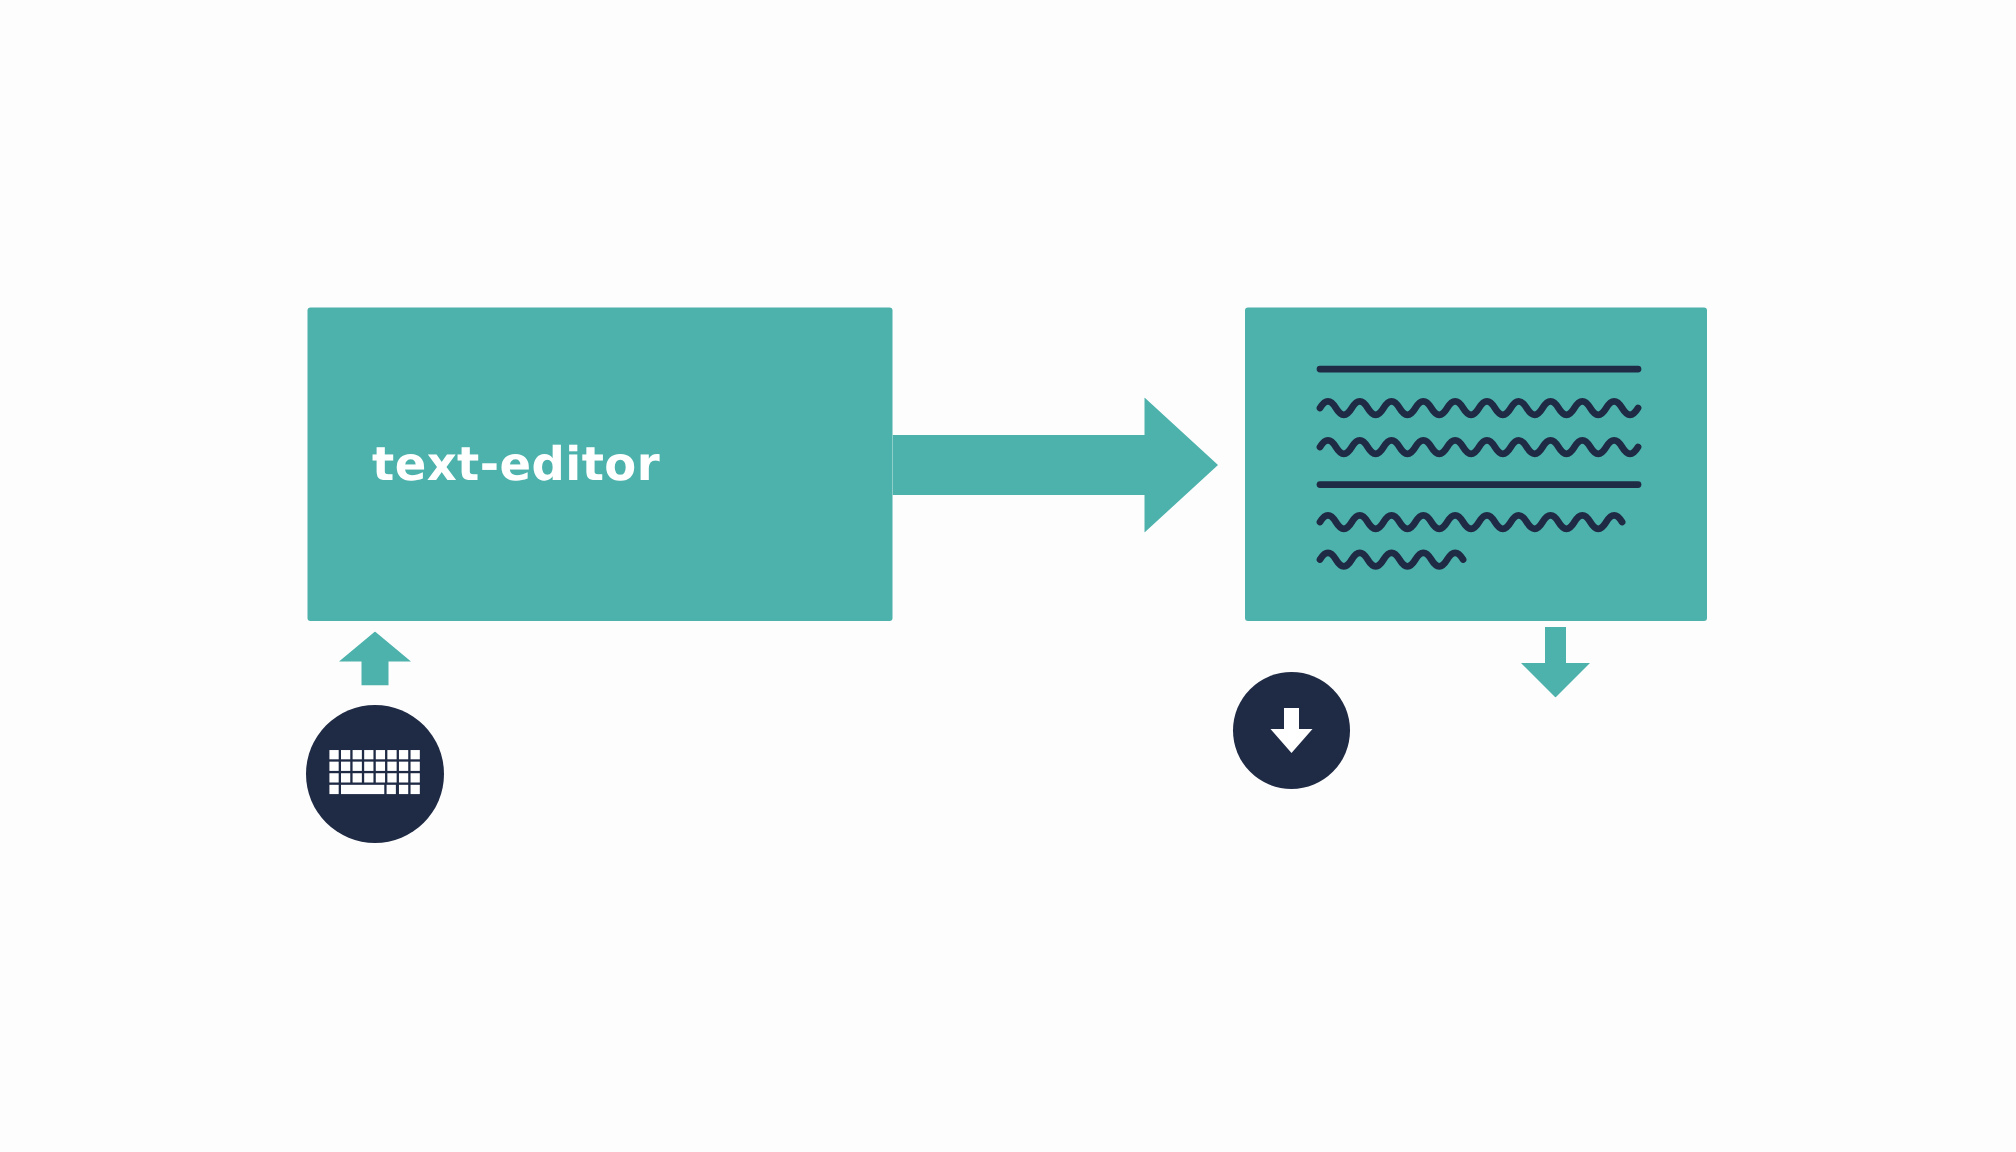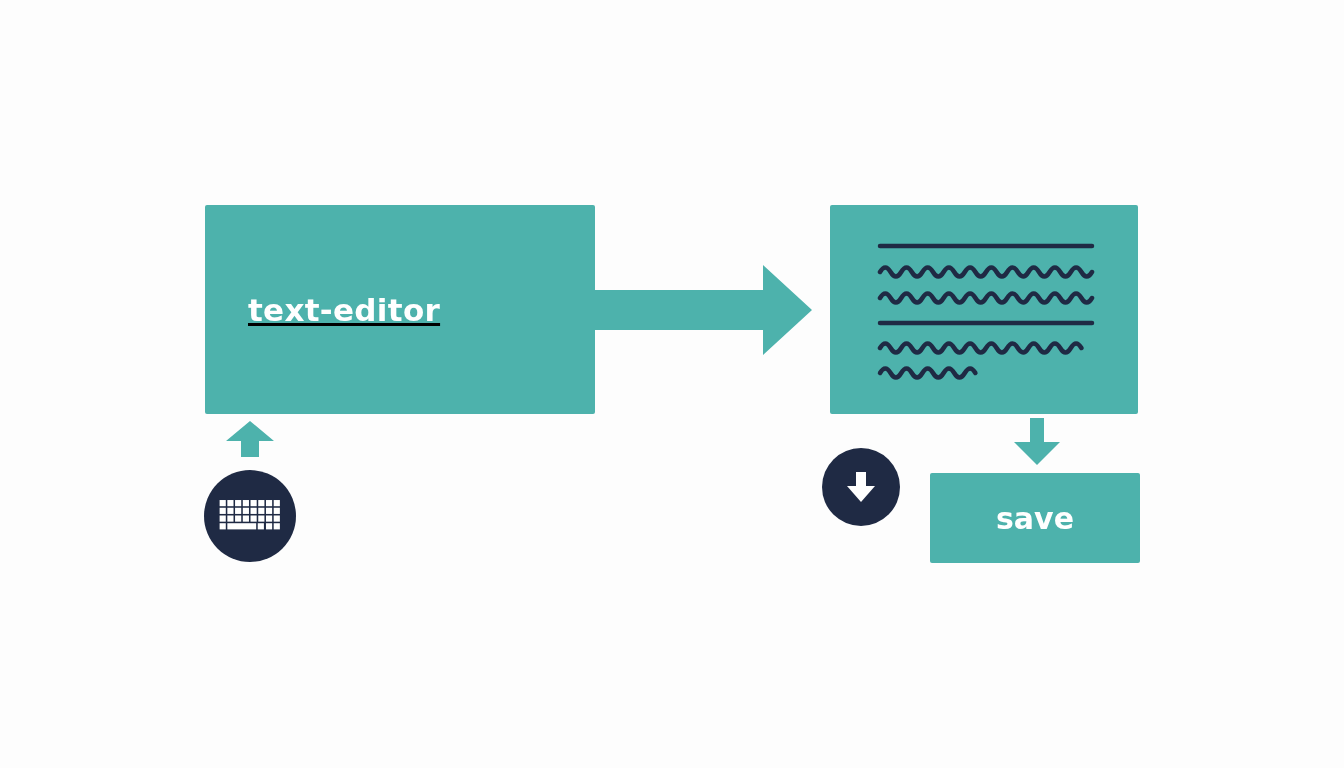--- a/index.html
+++ b/index.html
@@ -21,21 +21,21 @@
   }
   .node {
     position: absolute;
     background: var(--teal, #4DB2AC);
     border-radius: 2px;
     display: flex;
     align-items: center;
   }
   .editor-node {
     left: 205px; top: 205px;
-    width: 390px; height: 209px; text-decoration: underline;
+    width: 390px; height: 209px;
   }
   .editor-label {
     color: var(--label_text, #FFFFFF);
     font-weight: bold;
     font-size: 31px;
     padding-left: 43px;
     letter-spacing: 0.3px;
   }
   .doc-node {
     left: 830px; top: 205px;
@@ -156,17 +156,14 @@
   <div class="badge download-badge">
     <svg width="40" height="40" viewBox="0 0 40 40">
       <polygon class="white-fill" points="15,5 25,5 25,19 34,19 20,35 6,19 15,19"></polygon>
     </svg>
   </div>
 
   <svg class="arrow-svg output-arrow" width="46" height="47" viewBox="0 0 46 47">
     <polygon class="teal-fill" points="16,0 30,0 30,24 46,24 23,47 0,24 16,24"></polygon>
   </svg>
 
-  <div class="node save-node">
-    <span class="save-label">save</span>
-  </div>
 
 </div>
 
 </body></html>

